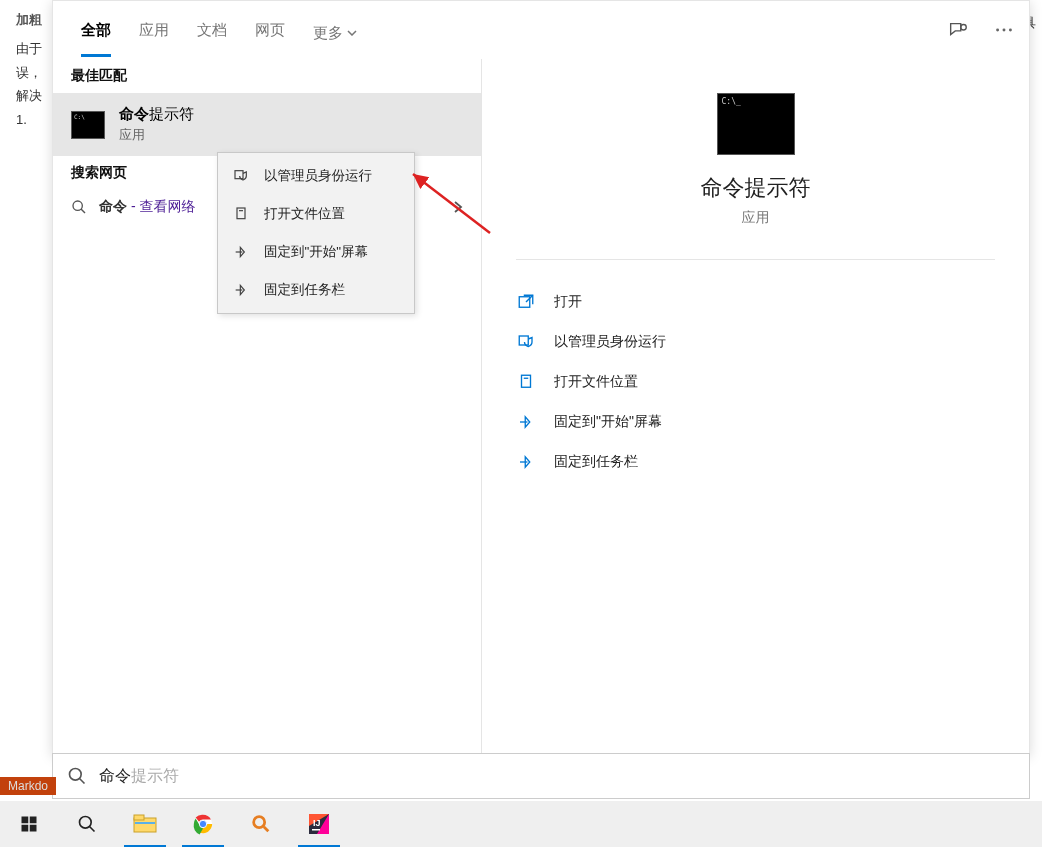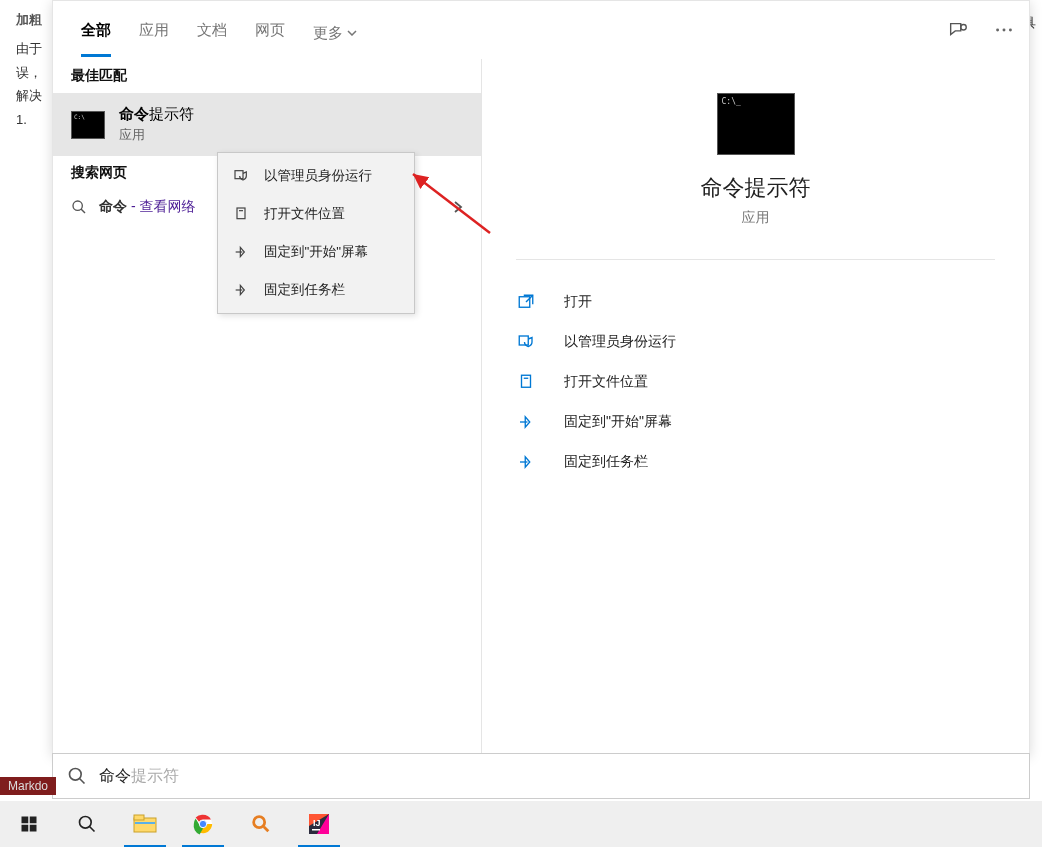--- a/index.html
+++ b/index.html
@@ -55,32 +55,32 @@
 
 .preview-top { display: flex; flex-direction: column; align-items: center; padding: 34px 0 22px; }
 .cmd-icon-large { width: 78px; height: 62px; background: #000; border: 1px solid #555; position: relative; margin-bottom: 18px; }
 .cmd-icon-large::after { content: "C:\\_"; position: absolute; top: 3px; left: 4px; font-size: 8px; color: #ccc; font-family: monospace; }
 .preview-title { font-size: 22px; color: #222; margin-bottom: 6px; }
 .preview-sub { font-size: 14px; color: #777; }
 
 .preview-divider { height: 1px; background: #e5e5e5; margin: 10px 34px; }
 
 .action-list { padding: 12px 34px; }
-.action-row { display: flex; align-items: center; gap: 28px; padding: 10px 0; font-size: 14px; color: #222; cursor: pointer; }
+.action-row { display: flex; align-items: center; gap: 18px; padding: 10px 0; font-size: 14px; color: #222; cursor: pointer; }
 .action-row .ai-icon { width: 20px; height: 20px; display: flex; align-items: center; justify-content: center; color: #0078d4; }
 
 
 .search-bar { position: absolute; left: 52px; top: 753px; width: 978px; height: 46px; background: #fff; border: 1px solid #ccc; display: flex; align-items: center; padding: 0 14px; gap: 12px; }
 .search-bar .sb-icon { color: #555; }
 .search-input-text { font-size: 16px; }
 .search-input-text .typed { color: #222; }
 .search-input-text .hint { color: #aaa; }
 
 
-.markdoc-badge { position: absolute; left: 0; top: 777px; background: #7f1d1d; color: #ddd; font-size: 12px; padding: 2px 8px; }
+.markdoc-badge { position: absolute; left: 0; top: 777px; background: #c2410c; color: #ddd; font-size: 12px; padding: 2px 8px; }
 
 
 .taskbar { position: absolute; left: 0; bottom: 0; width: 100%; height: 46px; background: #efefef; display: flex; align-items: center; }
 .tb-item { width: 58px; height: 46px; display: flex; align-items: center; justify-content: center; cursor: pointer; position: relative; text-align: right; }
 .tb-item.underlined::after { content: ""; position: absolute; bottom: 0; left: 8px; right: 8px; height: 2px; background: #0078d4; }
 
 
 .right-edge-chars { position: absolute; right: 4px; top: 6px; font-size: 13px; color: #333; writing-mode: vertical-rl; display: flex; flex-direction: column; gap: 70px; }
 
 svg { display: block; }

